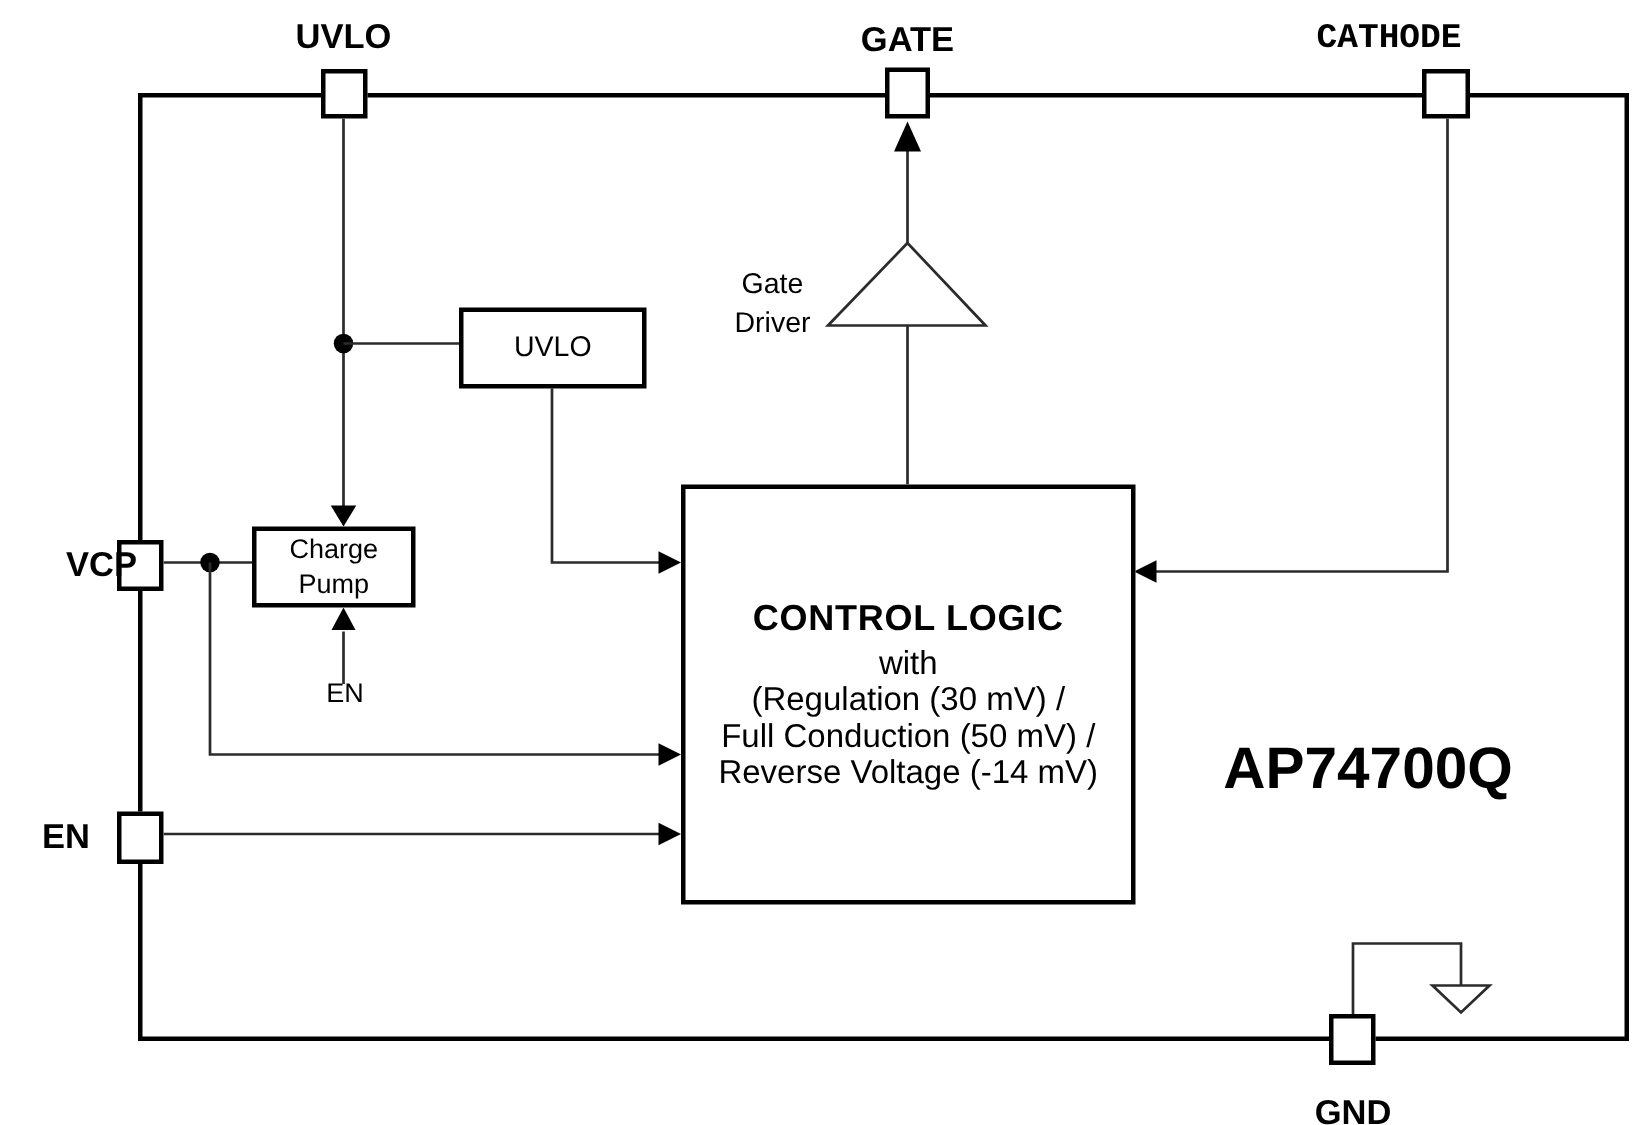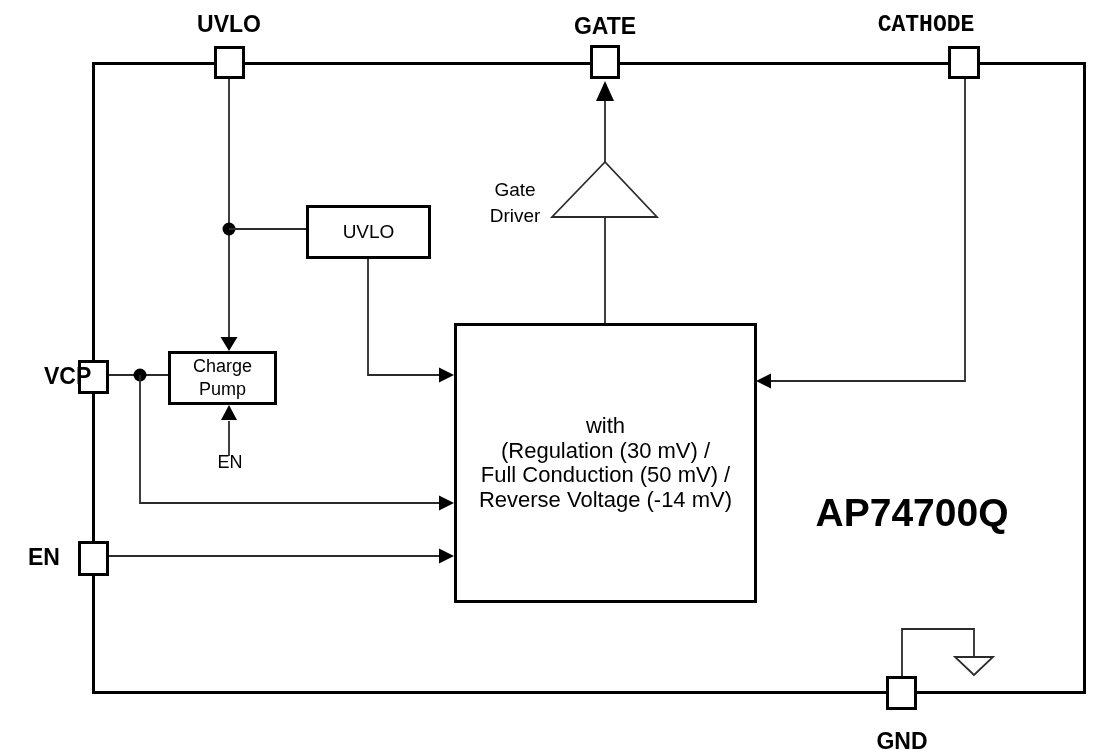--- a/index.html
+++ b/index.html
@@ -101,20 +101,21 @@
   </div>
 
   <div class="abs block" id="charge-pump-block">
     <span>
       <span>Charge</span><br>
       <span>Pump</span>
     </span>
   </div>
 
   <div class="abs block" id="control-logic-block">
+    <div class="cl-title">CONTROL LOGIC</div>
     <div class="cl-line">with</div>
     <div class="cl-line">(Regulation (30 mV) /</div>
     <div class="cl-line">Full Conduction (50 mV) /</div>
     <div class="cl-line">Reverse Voltage (-14 mV)</div>
   </div>
 
   <div class="abs ctr" id="gate-driver-label">
     <span>Gate</span><br>
     <span>Driver</span>
   </div>

